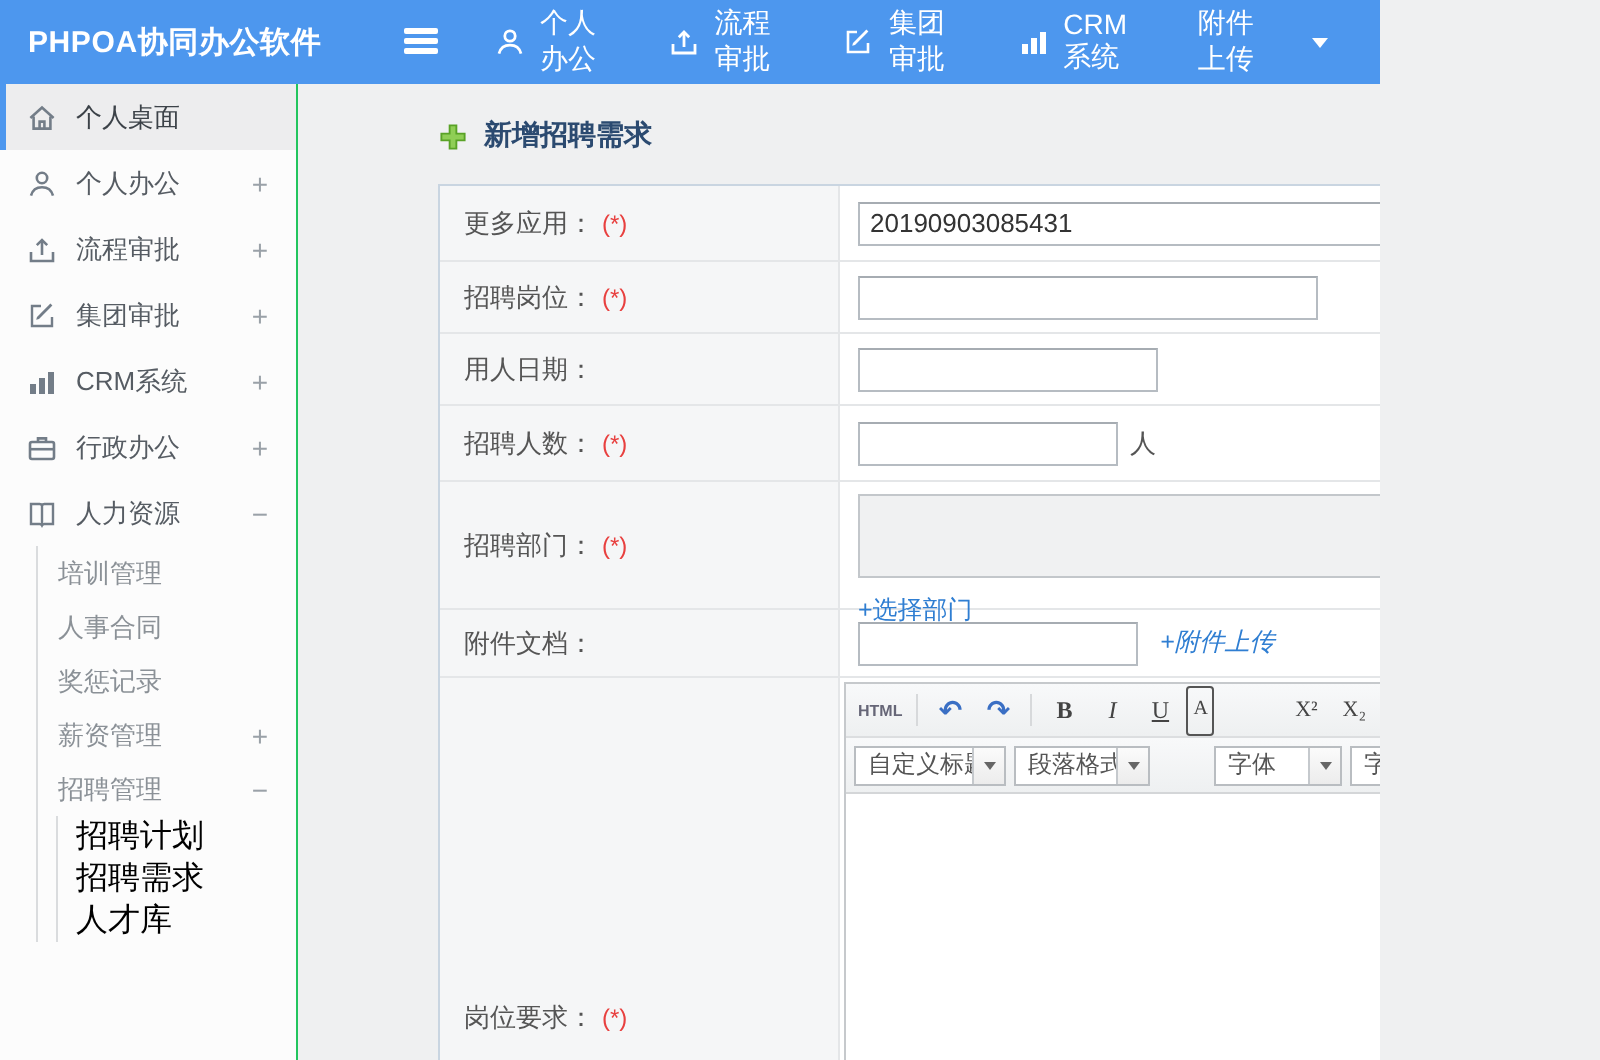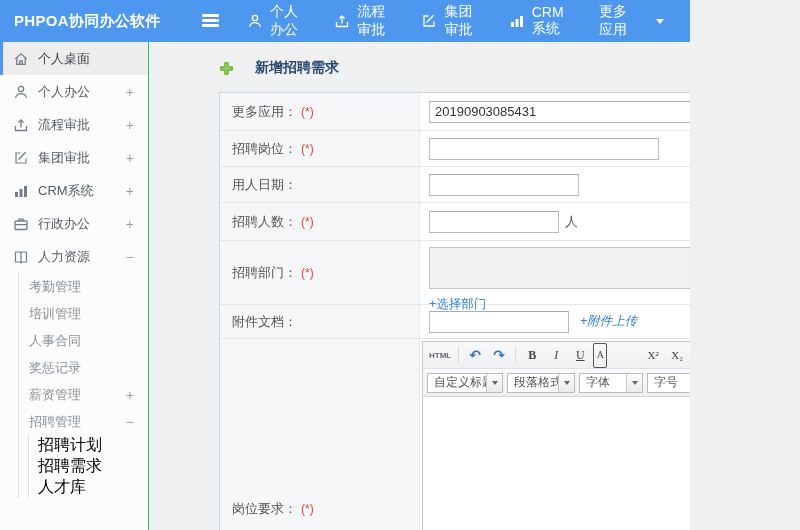--- a/index.html
+++ b/index.html
@@ -31,21 +31,21 @@
           color:#9aa1a8;font-size:14px;}
   .side-item.active{background:#ededee;border-left:3px solid #4d97ee;padding-left:10px;color:#3c4248;}
   .subgroup{border-left:1px solid #dadcde;}
   .subgroup.l1{margin-left:18px;}
   .subgroup.l1 > .side-item{height:27px;padding-left:10px;font-size:13px;color:#8b9197;}
   .subgroup.l2{margin-left:9px;}
   .subgroup.l2 > .side-item{padding-left:9px;}
 
   
   .main{position:absolute;left:149px;top:42px;right:0;bottom:0;background:#eff0f1;overflow:hidden;}
-  .title-row{margin:14px 0 0 70px;height:24px;display:flex;align-items:center;gap:21px;}
+  .title-row{margin:14px 0 0 70px;height:24px;display:flex;align-items:center;gap:8px;}
   .title-row .add-ic{width:15px;height:15px;display:inline-flex;}
   .title-row h1{margin:0;font-size:14px;font-weight:bold;color:#2b4a70;}
 
   .form{margin:12px 0 0 70px;width:720px;background:#fff;border:1px solid #c9d5e1;}
   .frow{display:flex;border-bottom:1px solid #e4e6e8;}
   .frow.r7{border-bottom:none;}
   .lcell{width:200px;flex:none;background:#f5f6f7;border-right:1px solid #e4e6e8;
          display:flex;align-items:center;padding-left:12px;box-sizing:border-box;
          font-size:13px;color:#555;}
   .req{color:#e8403f;font-size:12px;margin-left:4px;}
@@ -83,21 +83,21 @@
   .quote66{font-family:"Liberation Serif",serif;font-weight:bold;color:#7a4a1e;letter-spacing:-1px;font-size:13px;}
   .tsep{width:1px;height:16px;background:#d7d9db;margin:0 3px;flex:none;}
   .mini-caret{width:0;height:0;border:3.5px solid transparent;border-top:4.5px solid #666;margin:4px 0 0 2px;}
   .icon-btn svg{width:14px;height:14px;}
   .combo{height:20px;background:#fff;border:1px solid #b9bdc1;display:flex;align-items:center;
          box-sizing:border-box;cursor:pointer;flex:none;}
   .ctext{padding:0 6px;font-size:12px;color:#555;flex:1;white-space:nowrap;overflow:hidden;}
   .cbtn{width:15px;align-self:stretch;border-left:1px solid #c5c9cd;
         background:linear-gradient(#fbfbfb,#ececec);display:flex;align-items:center;justify-content:center;}
   .cbtn .mini-caret{margin:4px 0 0 0;}
-  .c1{width:76px;} .c2{width:68px;} .c3{width:64px;} .c4{width:66px;}
+  .c1{width:76px;} .c2{width:68px;} .c3{width:64px;margin-left:28px;} .c4{width:66px;}
   .alic{width:19px;height:19px;display:inline-flex;align-items:center;justify-content:center;cursor:pointer;flex:none;}
   .alic svg{width:14px;height:14px;}
   .align-group{margin-left:6px;display:flex;gap:3px;}
   .ed-content{flex:1;background:#fff;}
 </style>
 </head>
 <body>
 
 <div class="app">
 
@@ -141,21 +141,21 @@
         <span class="nav-ic">
           <svg viewBox="0 0 16 16" fill="currentColor">
             <rect x="2" y="9" width="3" height="5"></rect>
               <rect x="6.5" y="6" width="3" height="8"></rect>
               <rect x="11" y="3" width="3" height="11"></rect>
             </svg>
         </span>
         <span>CRM系统</span>
       </a>
       <a class="nav-item">
-        <span>更多应用</span>
+        <span>附件上传</span>
         <span class="caret-dn"></span>
       </a>
     </nav>
   </header>
 
   <aside class="sidebar">
     <div class="side-item lvl0 active">
       <span class="side-ic">
         <svg viewBox="0 0 16 16" fill="none" stroke="currentColor" stroke-width="1.3">
           <path d="M2.2 8L8 2.8 13.8 8"></path>
@@ -223,23 +223,20 @@
         <svg viewBox="0 0 16 16" fill="none" stroke="currentColor" stroke-width="1.2">
           <path d="M2.5 3h4.3c.6 0 1 .3 1.2.7.2-.4.6-.7 1.2-.7h4.3v10H9.2c-.5 0-1 .3-1.2.7-.2-.4-.7-.7-1.2-.7H2.5z"></path>
             <path d="M8 3.8V13"></path>
           </svg>
       </span>
       <span>人力资源</span>
       <span class="toggle">−</span>
     </div>
 
     <div class="subgroup l1">
-      <div class="side-item">
-        <span>考勤管理</span>
-      </div>
       <div class="side-item">
         <span>培训管理</span>
       </div>
       <div class="side-item">
         <span>人事合同</span>
       </div>
       <div class="side-item">
         <span>奖惩记录</span>
       </div>
       <div class="side-item">

